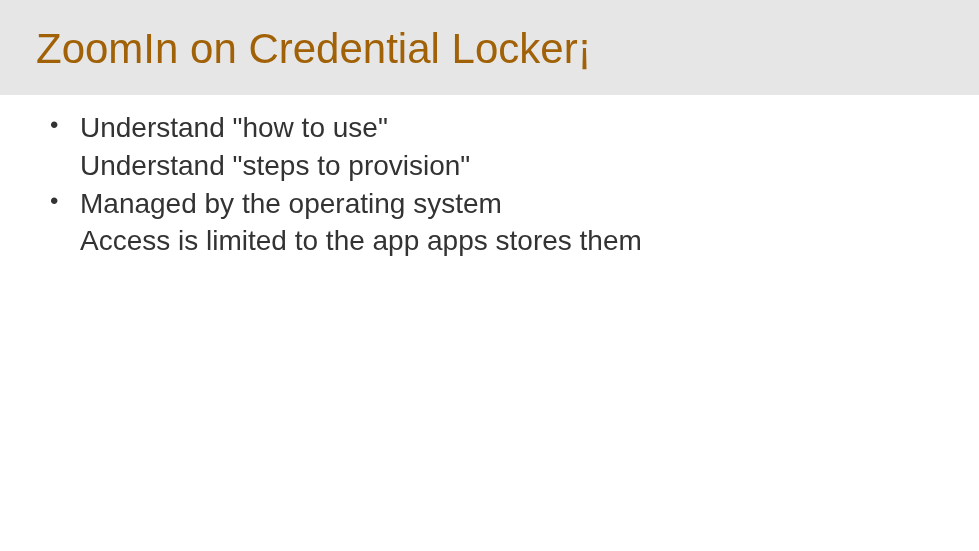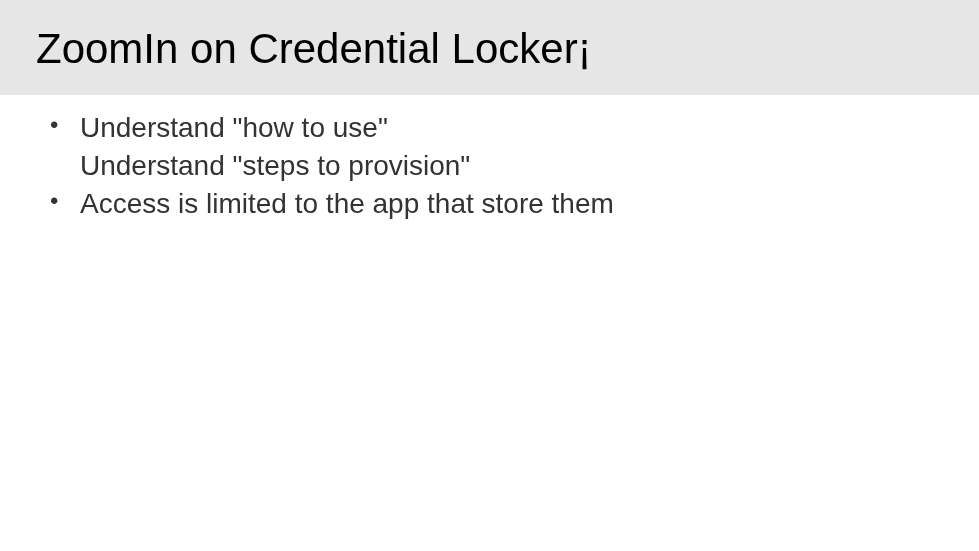--- a/index.html
+++ b/index.html
@@ -17,21 +17,21 @@
     .header {
       background: #e6e6e6;
       padding: 20px 36px 18px 36px;
       height: 95px;
       display: flex;
       align-items: center;
     }
     .title {
       font-size: 42px;
       font-weight: 300;
-      color: #000000;
+      color: #a16207;
       letter-spacing: 0px;
     }
     .content {
       padding: 14px 36px 20px 36px;
     }
     .bullet-list {
       list-style: none;
     }
     .bullet-item {
       position: relative;
@@ -61,16 +61,17 @@
   <h1 class="title">ZoomIn on Credential Locker¡</h1>
 </div>
 
 <div class="content">
   <ul class="bullet-list">
     <li class="bullet-item">
       <span class="line">Understand "how to use"</span>
       <span class="line">Understand "steps to provision"</span>
     </li>
     <li class="bullet-item">
-      <span class="line">Access is limited to the app that store them</span>
+      <span class="line">Managed by the operating system</span>
+      <span class="line">Access is limited to the app apps stores them</span>
     </li>
   </ul>
 </div>
 
 </body></html>

